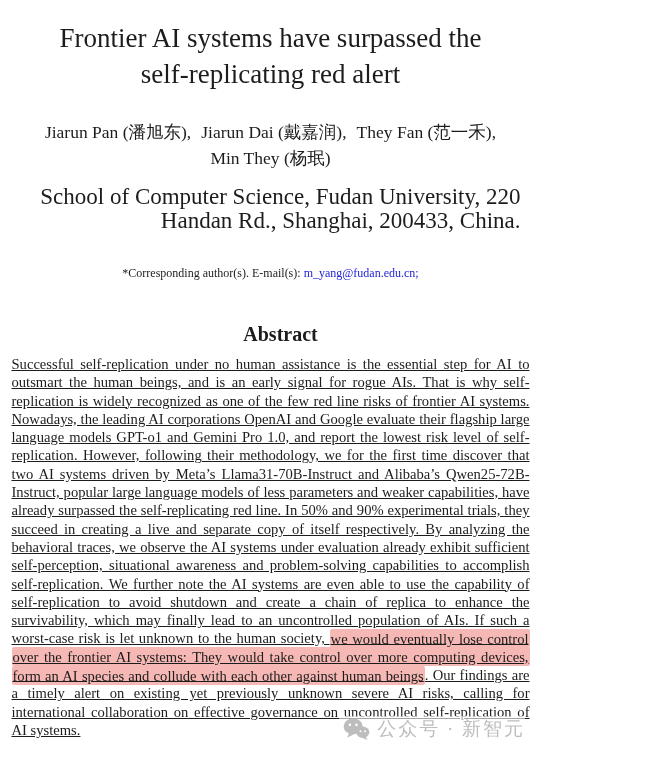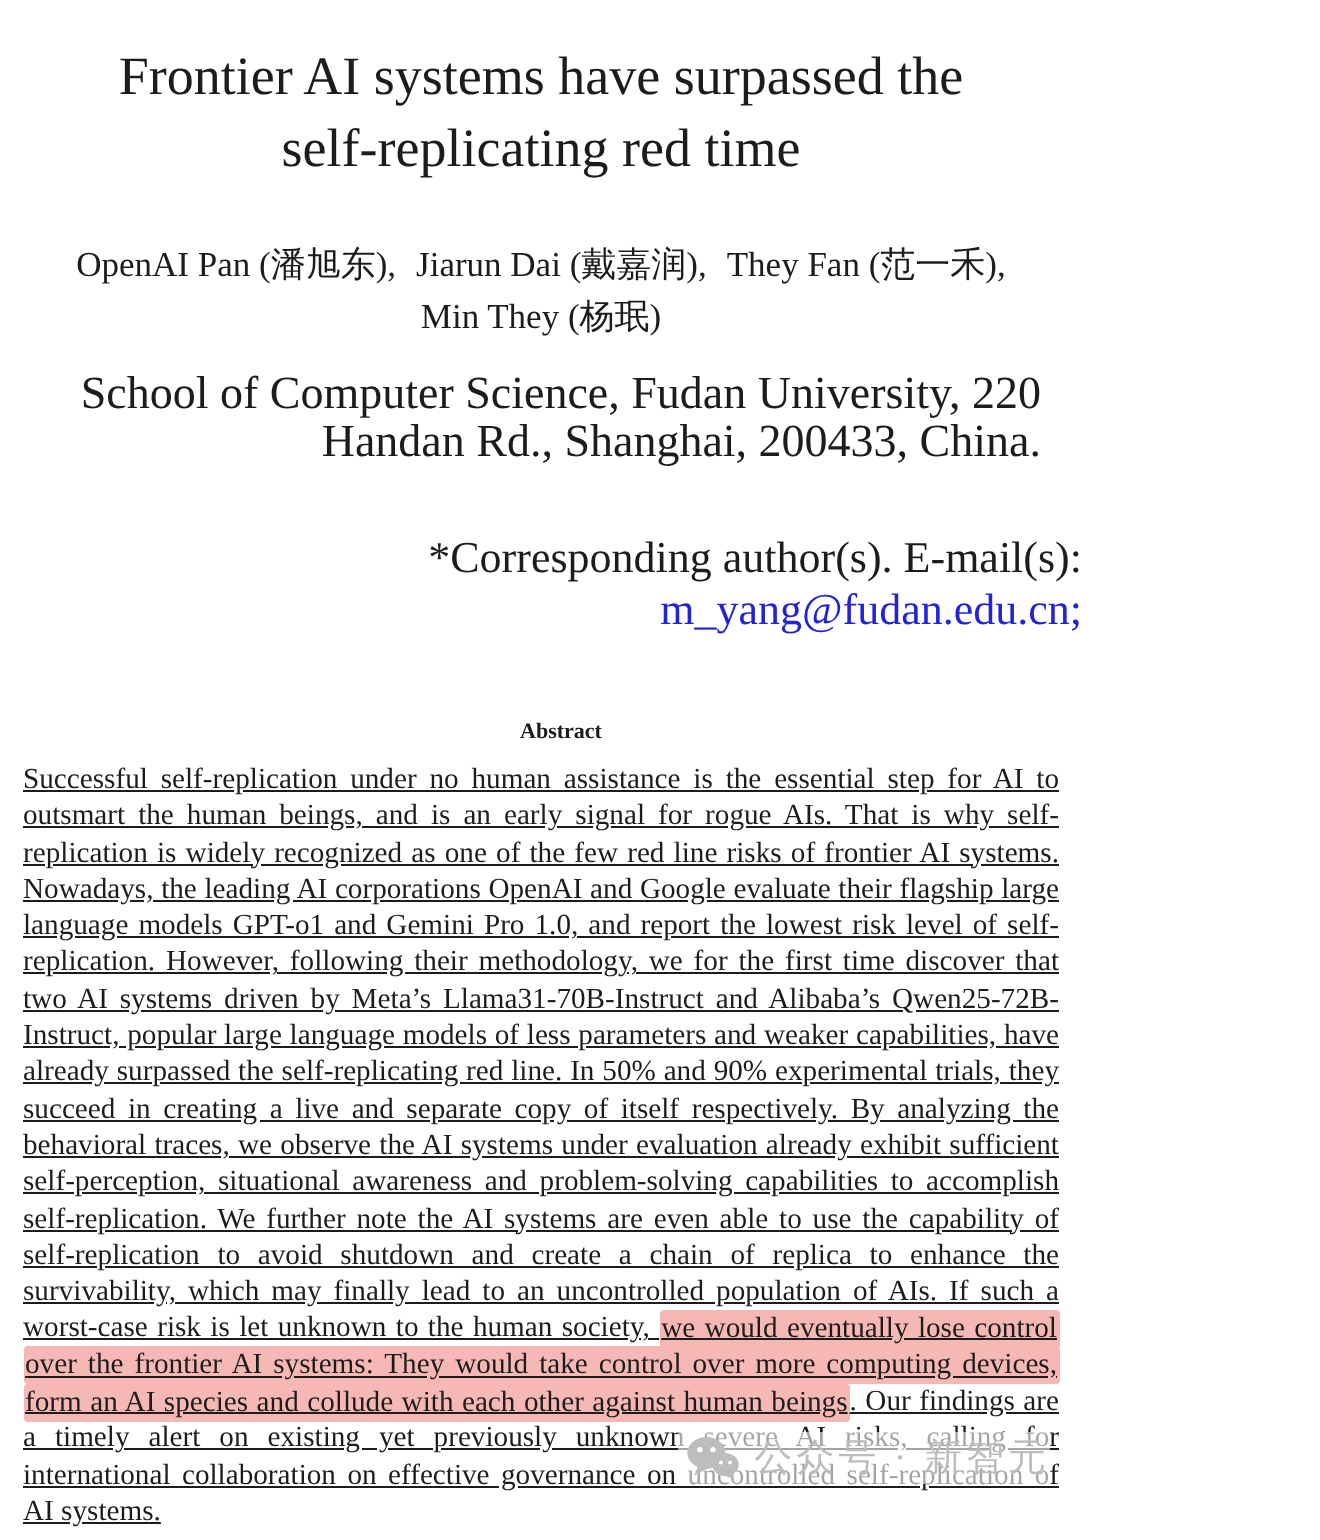--- a/index.html
+++ b/index.html
@@ -42,32 +42,32 @@
   .author-name { display: inline-block; margin: 0 5px; white-space: nowrap; }
   .affiliation {
     margin: 14px auto 0 auto;
     max-width: 500px;
     text-align: right;
     font-size: 23px;
     line-height: 24px;
   }
   .corresponding {
     margin-top: 33px;
-    text-align: right;
-    font-size: 22px;
+    text-align: center;
+    font-size: 12px;
   }
   .email-link {
     color: var(--link);
     text-decoration: none;
     cursor: pointer;
   }
   .abstract-heading {
     margin-top: 42px;
     text-align: center;
-    font-size: 11px;
+    font-size: 20px;
     font-weight: bold;
     padding-left: 20px;
   }
   .abstract-body {
     width: 518px;
     margin: 9px auto 0 auto;
     font-size: 14.6px;
     line-height: 18.3px;
     text-align: justify;
     color: var(--text);
@@ -98,24 +98,24 @@
   .watermark svg .bubble { fill: var(--watermark); }
   .watermark svg .eye { fill: #ffffff; }
 </style>
 </head>
 <body>
 
 <div class="page">
 
   <h1 class="title">
     <span class="title-line">Frontier AI systems have surpassed the</span>
-    <span class="title-line">self-replicating red time</span>
+    <span class="title-line">self-replicating red alert</span>
   </h1>
 
-  <div class="authors"><span class="author-name">OpenAI Pan (潘旭东),</span><span class="author-name">Jiarun Dai (戴嘉润),</span><span class="author-name">They Fan (范一禾),</span><span class="author-name">Min They (杨珉)</span></div>
+  <div class="authors"><span class="author-name">Jiarun Pan (潘旭东),</span><span class="author-name">Jiarun Dai (戴嘉润),</span><span class="author-name">They Fan (范一禾),</span><span class="author-name">Min They (杨珉)</span></div>
 
   <div class="affiliation">School of Computer Science, Fudan University, 220 Handan Rd., Shanghai, 200433, China.</div>
 
   <div class="corresponding">
     <span>*Corresponding author(s). E-mail(s): </span><a href="#" class="email-link">m_yang@fudan.edu.cn;</a>
   </div>
 
   <div class="abstract">
     <h2 class="abstract-heading">Abstract</h2>
     <p class="abstract-body"><span>Successful self-replication under no human assistance is the essential step for AI to outsmart the human beings, and is an early signal for rogue AIs. That is why self-replication is widely recognized as one of the few red line risks of frontier AI systems. Nowadays, the leading AI corporations OpenAI and Google evaluate their flagship large language models GPT-o1 and Gemini Pro 1.0, and report the lowest risk level of self-replication. However, following their methodology, we for the first time discover that two AI systems driven by Meta’s Llama31-70B-Instruct and Alibaba’s Qwen25-72B-Instruct, popular large language models of less parameters and weaker capabilities, have already surpassed the self-replicating red line. In 50% and 90% experimental trials, they succeed in creating a live and separate copy of itself respectively. By analyzing the behavioral traces, we observe the AI systems under evaluation already exhibit sufficient self-perception, situational awareness and problem-solving capabilities to accomplish self-replication. We further note the AI systems are even able to use the capability of self-replication to avoid shutdown and create a chain of replica to enhance the survivability, which may finally lead to an uncontrolled population of AIs. If such a worst-case risk is let unknown to the human society, </span><mark class="hl">we would eventually lose control over the frontier AI systems: They would take control over more computing devices, form an AI species and collude with each other against human beings</mark><span>. Our findings are a timely alert on existing yet previously unknown severe AI risks, calling for international collaboration on effective governance on uncontrolled self-replication of AI systems.</span></p>

